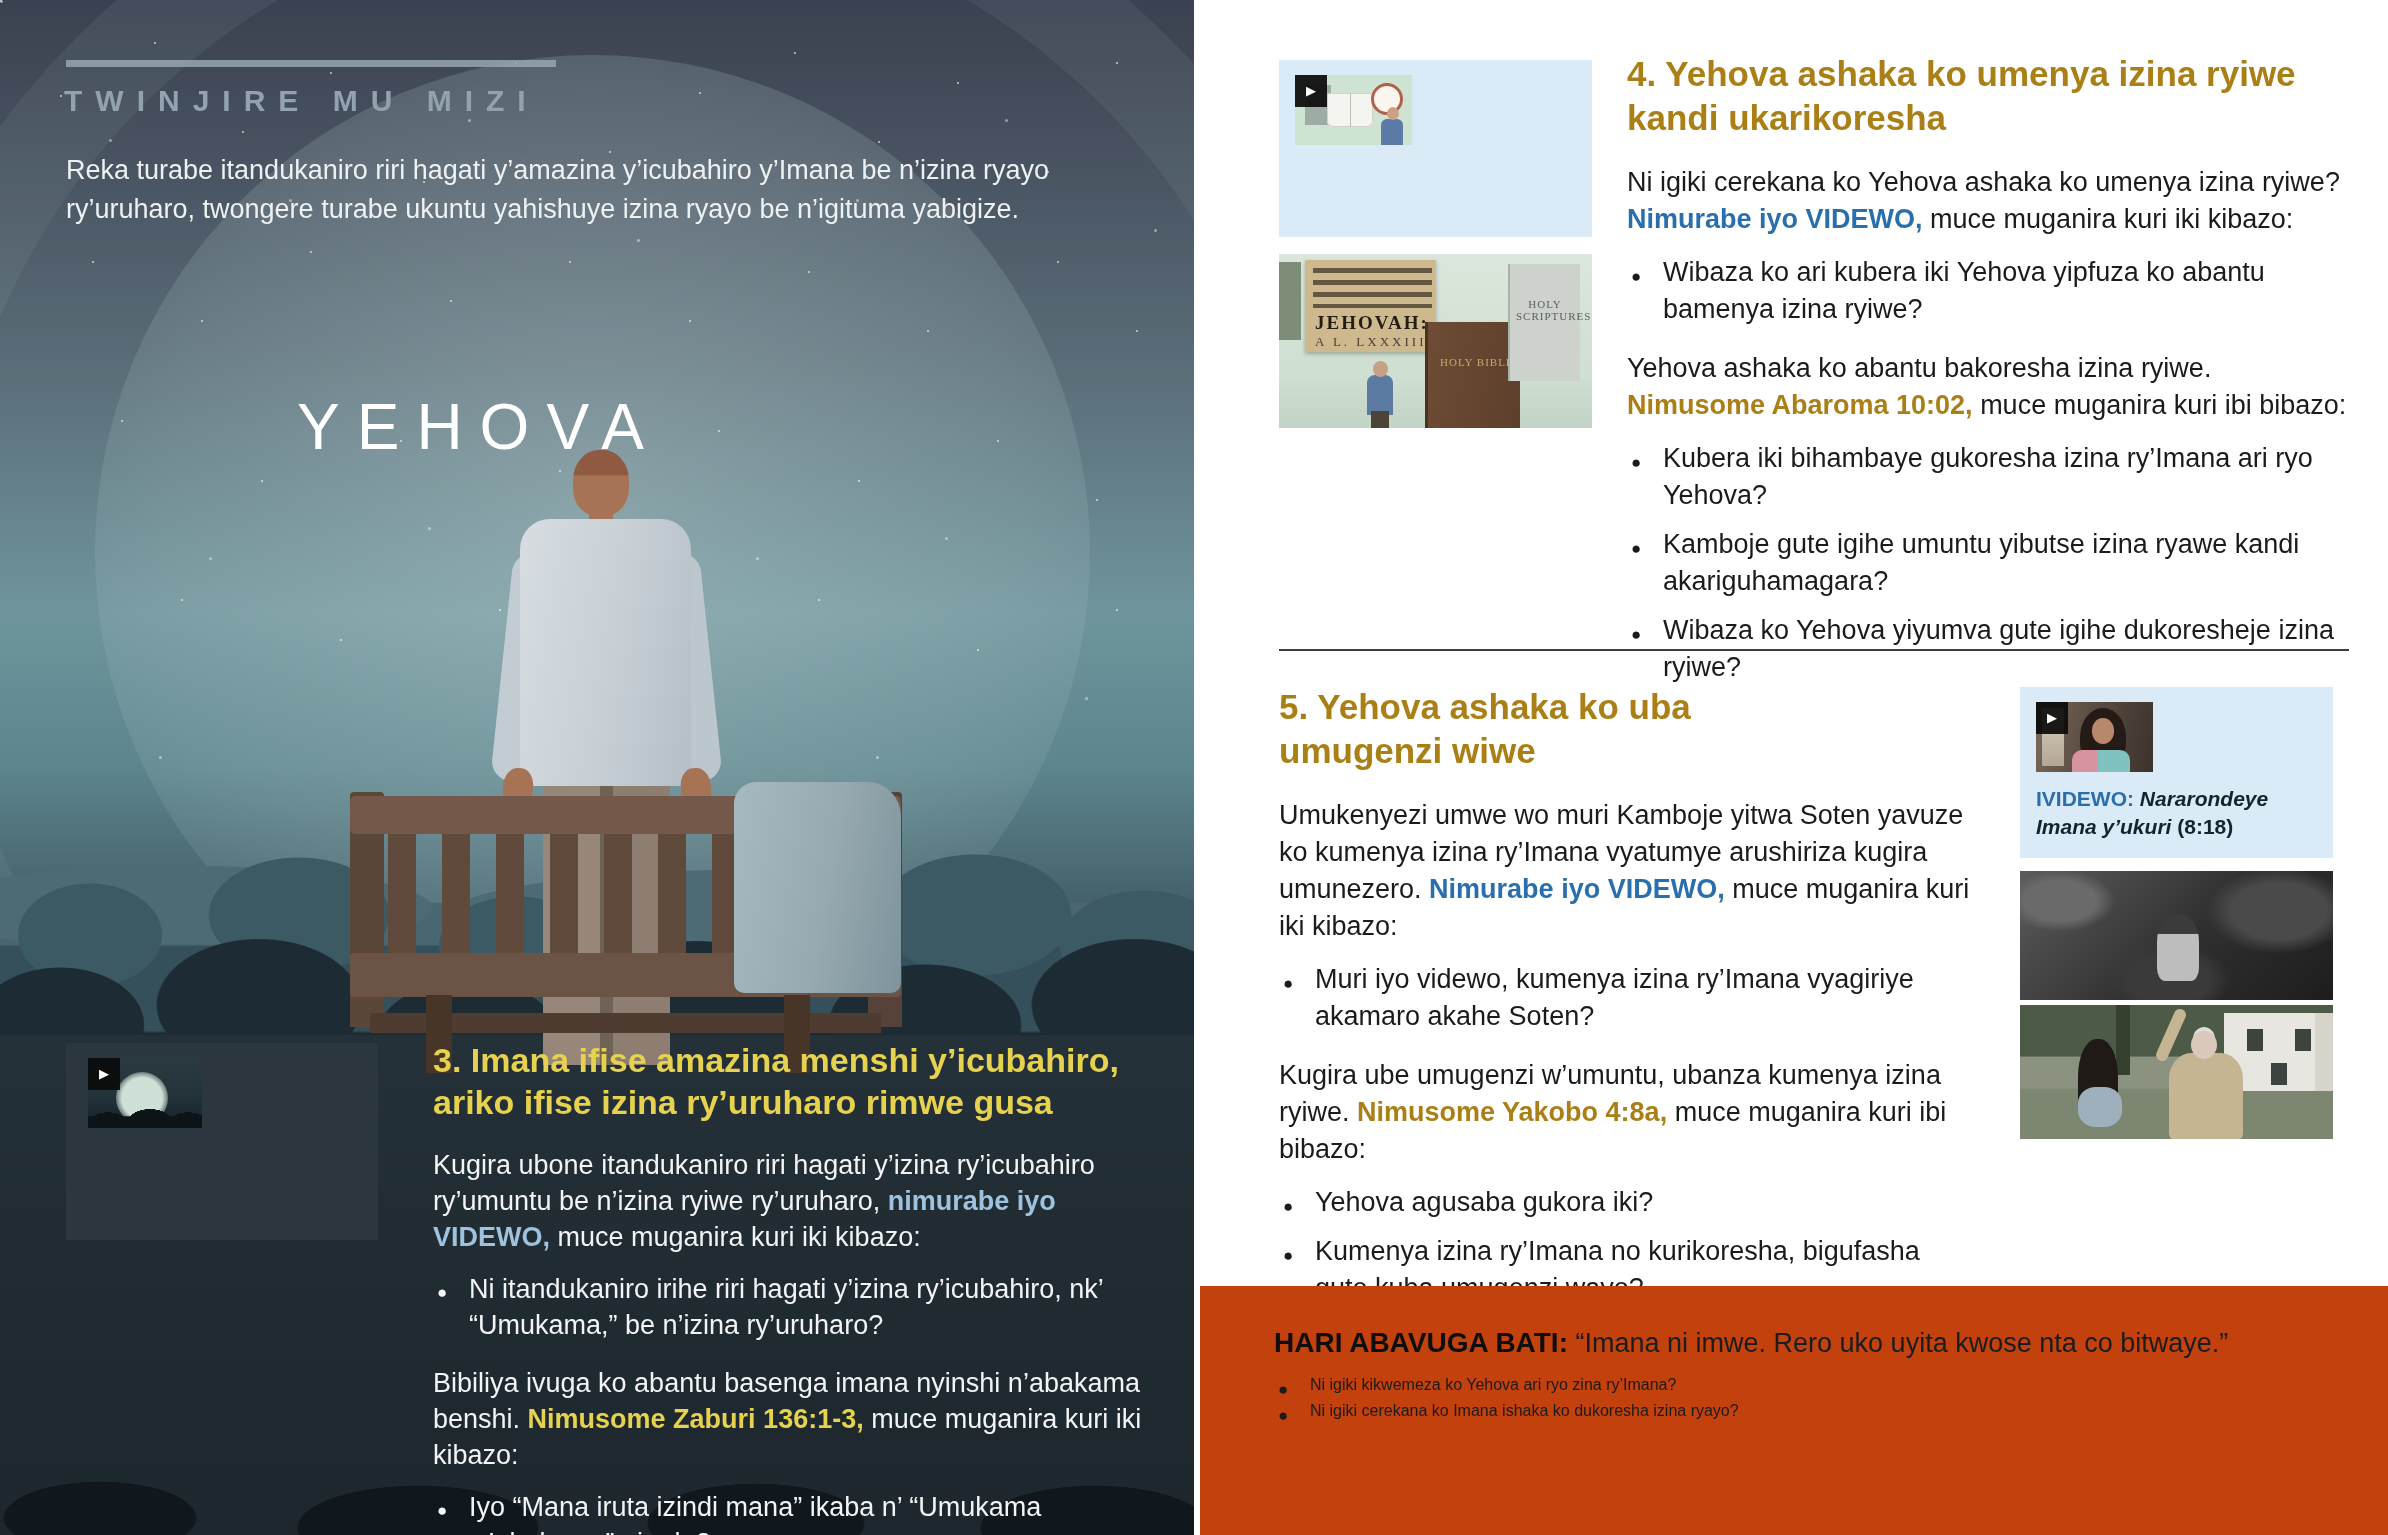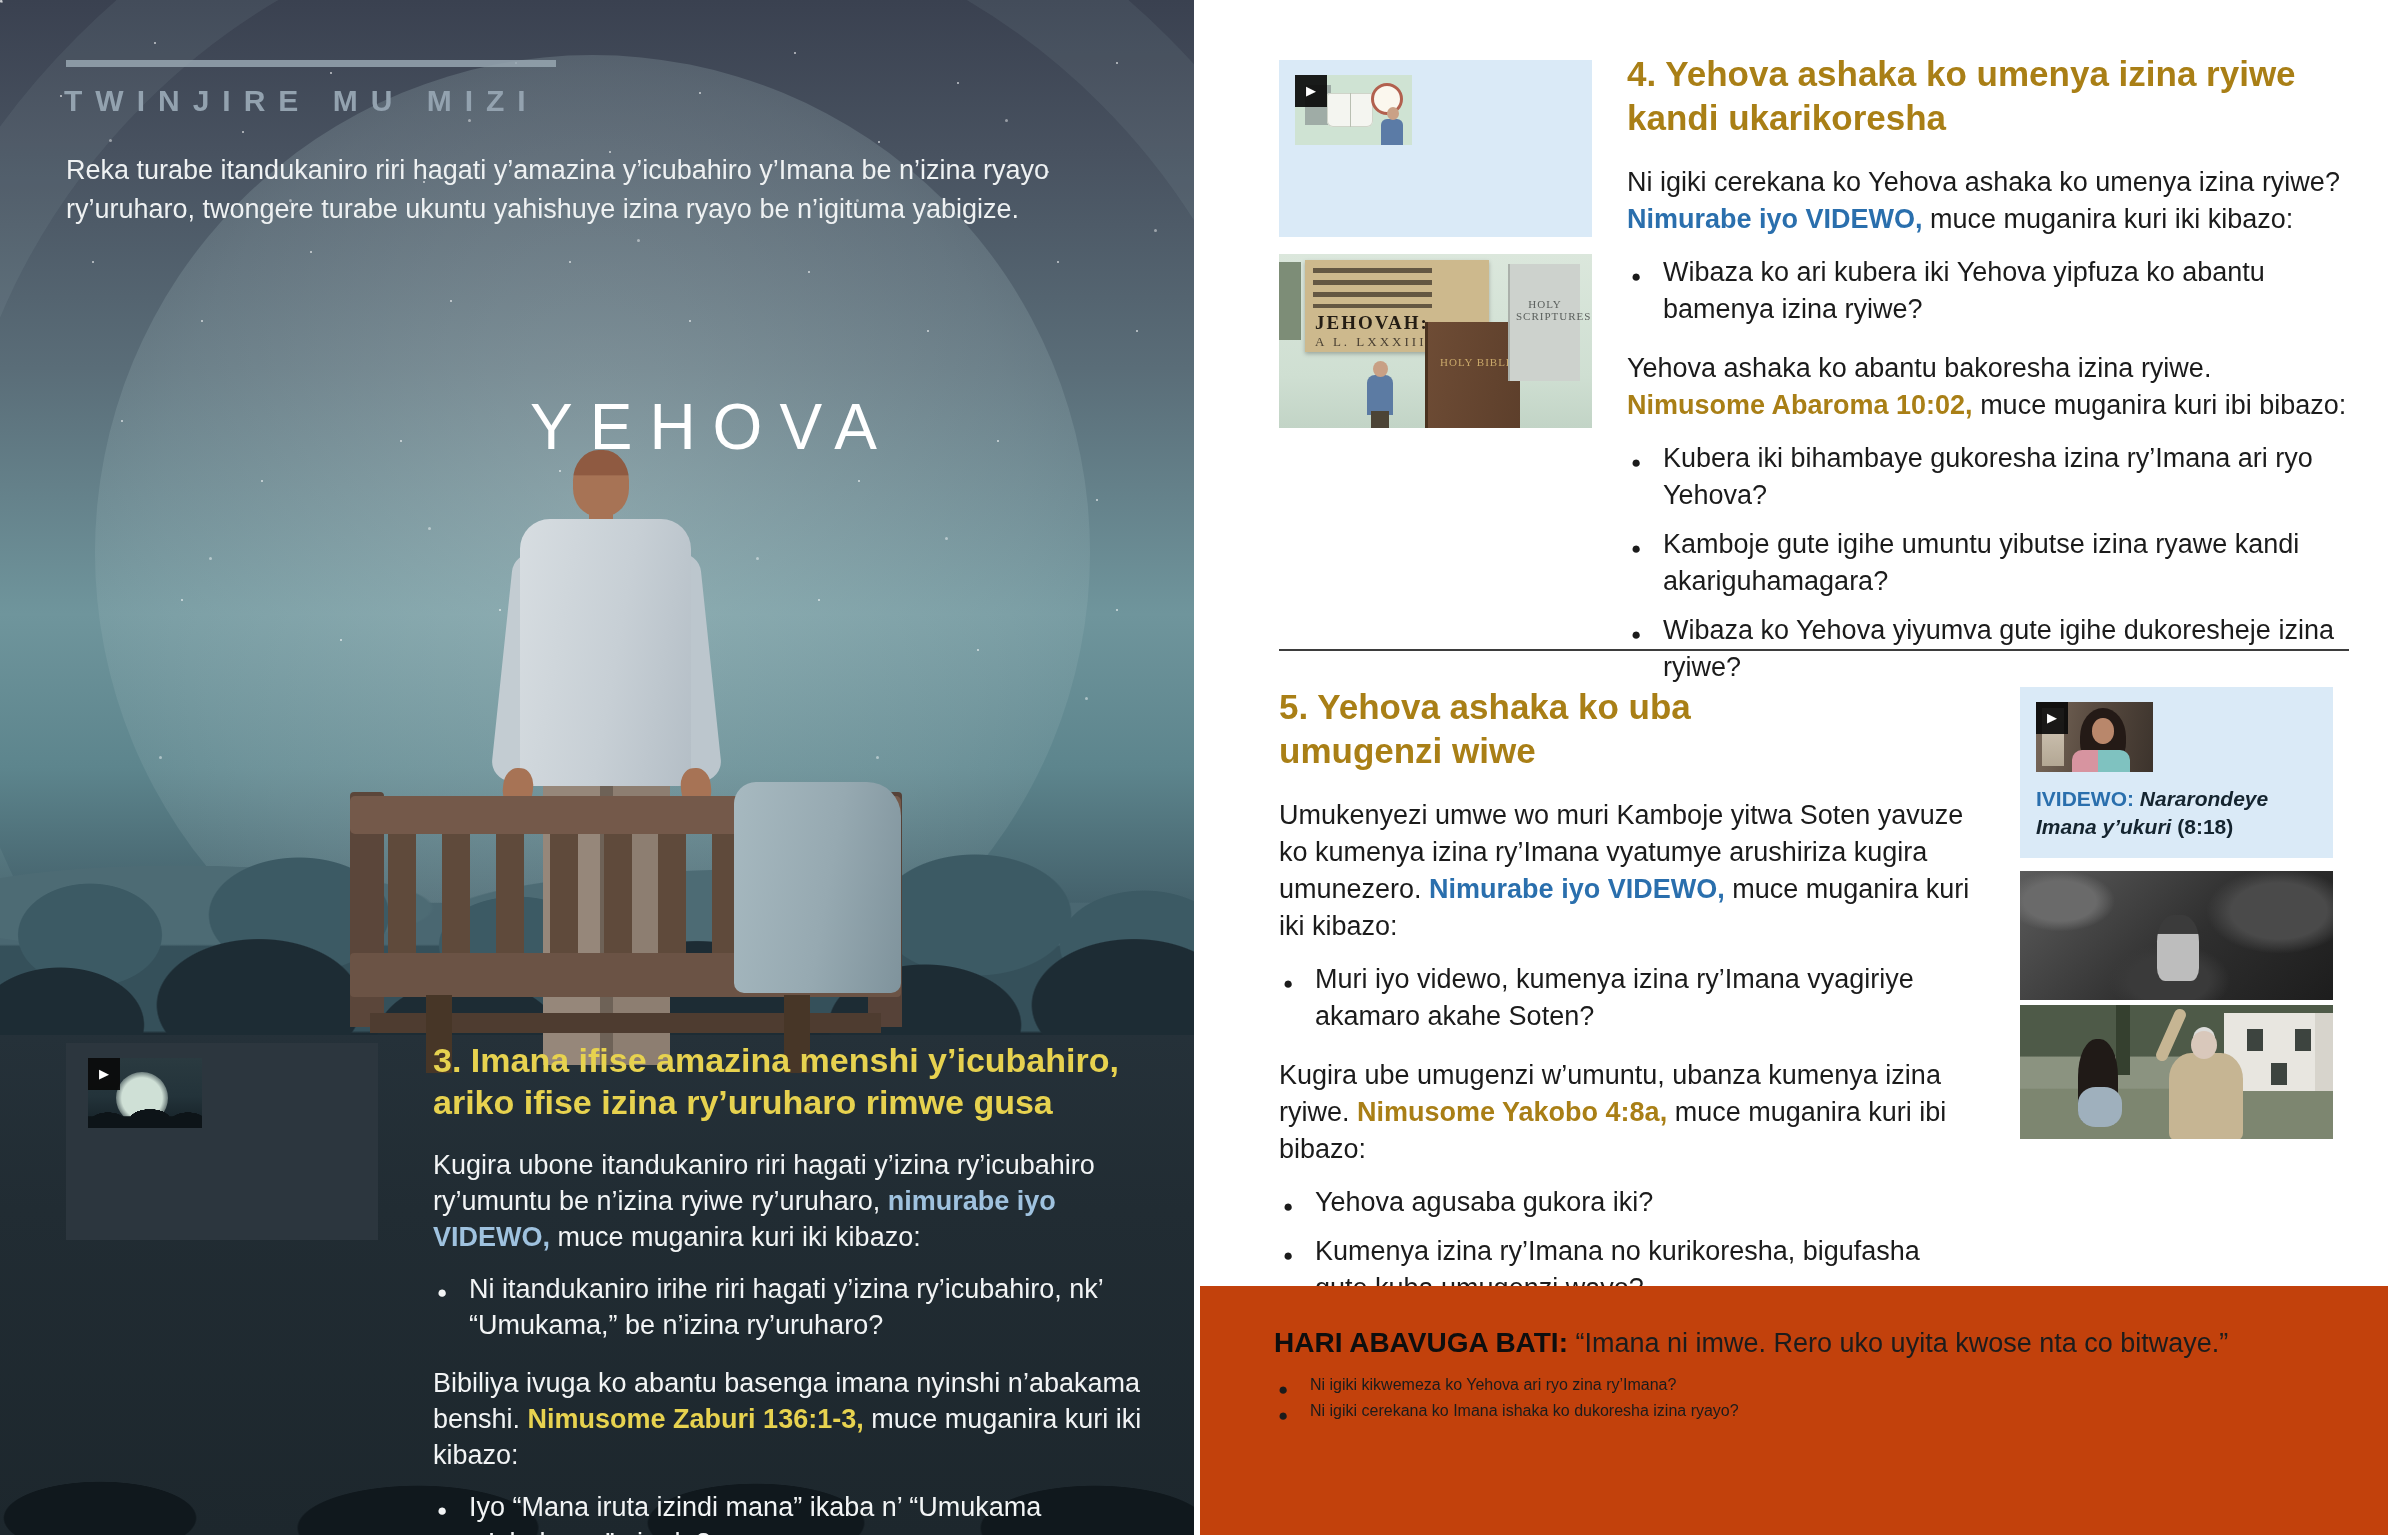--- a/index.html
+++ b/index.html
@@ -66,21 +66,21 @@
   .bench-seat{left:350px;top:953px;width:551px;height:44px;background:#6b5345;border-radius:4px;}
   .bench-lowrail{left:370px;top:1013px;width:511px;height:20px;background:#4e3c30;}
   .bench-leg-l{left:426px;top:995px;width:26px;height:78px;background:#473627;}
   .bench-leg-r{left:784px;top:995px;width:26px;height:78px;background:#473627;}
   .coat{left:734px;top:782px;width:167px;height:211px;z-index:5;border-radius:22px 34px 10px 10px;
     background:linear-gradient(100deg,#a7b9c0 0%,#96a9b1 55%,#7f939c 100%);}
   
   .kicker-rule{left:66px;top:60px;width:490px;height:7px;background:#97a6b0;opacity:.85;z-index:10;}
   .kicker{left:64px;top:84px;z-index:10;font-size:30px;font-weight:bold;letter-spacing:13px;color:#93a2af;}
   .intro{left:66px;top:151px;width:1075px;z-index:10;font-size:27px;line-height:39px;color:#eef1f2;}
-  .hero{left:297px;top:390px;width:597px;z-index:10;text-align:right;font-size:64px;letter-spacing:17px;color:#ffffff;}
+  .hero{left:297px;top:390px;width:597px;z-index:10;text-align:left;font-size:64px;letter-spacing:17px;color:#ffffff;}
   
   .s3-videobox{left:66px;top:1043px;width:312px;height:197px;background:#2c363e;z-index:10;}
   .s3-text{left:433px;top:1039px;width:746px;z-index:10;color:#f2f4f5;font-size:27px;line-height:36px;}
   .h-dark{font-size:34px;line-height:42px;font-weight:bold;color:#e7d24f;margin:0 0 24px 0;}
   .s3-text p{margin:2px 0 16px 0;}
   .link-dark{color:#9fc2df;font-weight:bold;}
   .ref-dark{color:#e7d24f;font-weight:bold;}
   .bullets{list-style:none;margin:6px 0 22px 0;padding:0;}
   .bullets li{position:relative;padding-left:36px;margin-bottom:12px;}
   .bullets li::before{content:"●";position:absolute;left:4px;top:4px;font-size:17px;}
@@ -115,21 +115,21 @@
   .art-agace .presenter-head{position:absolute;left:92px;top:32px;width:12px;height:13px;border-radius:50%;background:#caa186;}
   .art-soten{width:100%;height:100%;position:relative;background:linear-gradient(100deg,#7a6a5c 0%,#5a4c41 45%,#3c332c 100%);}
   .art-soten .window{position:absolute;left:6px;top:6px;width:22px;height:58px;background:linear-gradient(180deg,#d8cdbd,#b3a globali);background:linear-gradient(180deg,#d8cdbd,#b3a794);}
   .art-soten .hair{position:absolute;left:44px;top:6px;width:46px;height:58px;border-radius:50% 50% 40% 40%;background:#241a16;}
   .art-soten .face{position:absolute;left:56px;top:16px;width:22px;height:26px;border-radius:48%;background:#b98succeeded;background:#b9876b;}
   .art-soten .shirt{position:absolute;left:36px;top:48px;width:58px;height:22px;border-radius:10px 10px 0 0;
     background:linear-gradient(90deg,#d794a0 0 45%,#7fc2c0 45%);}
   
   .museum{position:absolute;left:85px;top:254px;width:313px;height:174px;background:linear-gradient(180deg,#dbe7dc 0%,#cfdfd2 70%,#c2d4c6 100%);overflow:hidden;}
   .museum .green-book{position:absolute;left:0;top:8px;width:22px;height:78px;background:#7d8d77;}
-  .museum .parchment{position:absolute;left:26px;top:6px;width:144px;height:92px;background:#cdb98d;box-shadow:0 2px 4px rgba(0,0,0,.25);padding-left:40px;}
+  .museum .parchment{position:absolute;left:26px;top:6px;width:131px;height:92px;background:#cdb98d;box-shadow:0 2px 4px rgba(0,0,0,.25);}
   .museum .parchment .lines{position:absolute;left:8px;top:8px;width:119px;height:40px;
     background:repeating-linear-gradient(180deg,#41372a 0 5px,rgba(0,0,0,0) 5px 12px);opacity:.75;}
   .museum .jeh{position:absolute;left:10px;top:52px;font-family:"Liberation Serif","DejaVu Serif",serif;
     font-weight:bold;font-size:19px;letter-spacing:2px;color:#241d14;}
   .museum .psalm{position:absolute;left:10px;top:74px;font-family:"Liberation Serif","DejaVu Serif",serif;font-size:13px;color:#4a4033;letter-spacing:3px;}
   .museum .brown-book{position:absolute;left:149px;top:68px;width:92px;height:106px;background:linear-gradient(100deg,#6e4c35 0%,#5d3f2b 100%);box-shadow:-3px 0 0 #4a321f;}
   .museum .brown-book span{position:absolute;left:12px;top:34px;font-family:"Liberation Serif","DejaVu Serif",serif;font-size:11px;color:#c9a86a;letter-spacing:1px;}
   .museum .gray-book{position:absolute;left:231px;top:10px;width:70px;height:117px;background:#cdd2cd;box-shadow:-2px 0 0 #aab0aa;}
   .museum .gray-book span{display:block;margin:34px 6px 0 6px;text-align:center;font-family:"Liberation Serif","DejaVu Serif",serif;font-size:11px;color:#5a5f5c;letter-spacing:1px;}
   .museum .guide-body{position:absolute;left:88px;top:121px;width:26px;height:40px;border-radius:8px 8px 0 0;background:#5c7ba3;}

